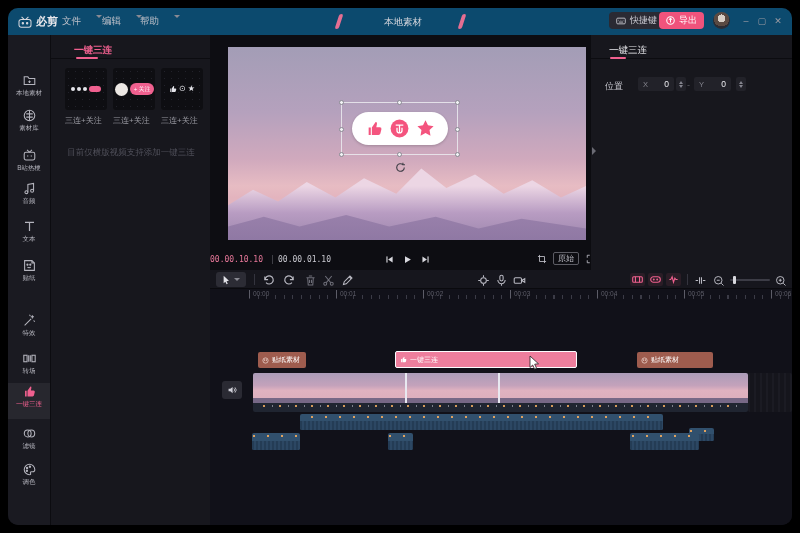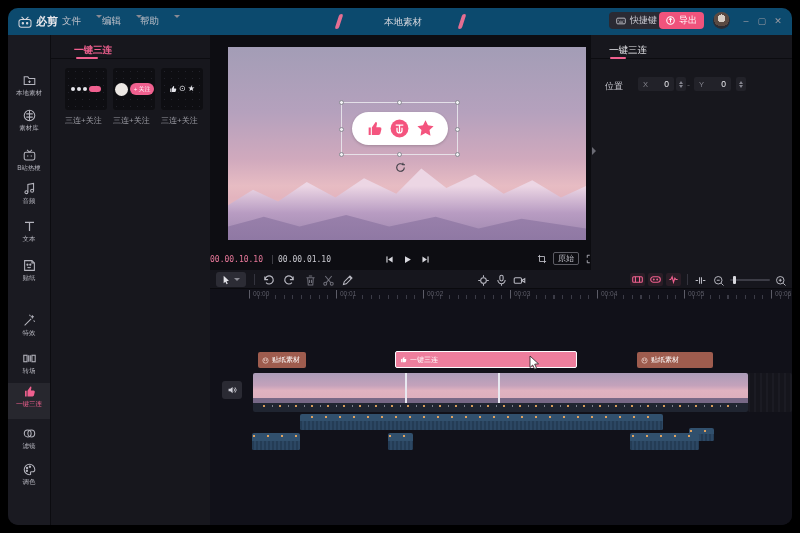--- a/index.html
+++ b/index.html
@@ -260,20 +260,21 @@
     <div class="abs card" style="left:110px">
       <svg width="8" height="8" viewBox="0 0 16 16" fill="#e4e4ea">
             <path d="M2.5 7h2v7h-2zM5.5 14h6.3c.8 0 1.5-.5 1.7-1.3l1-4A1.6 1.6 0 0 0 13 6.8H9.7l.6-3A1.4 1.4 0 0 0 8.9 2L5.5 7z"></path>
           </svg>
       <span class="mini">⊙</span>
       <span class="mini">★</span>
     </div>
     <div class="abs card-lbl" style="left:14px">三连+关注</div>
     <div class="abs card-lbl" style="left:62px">三连+关注</div>
     <div class="abs card-lbl" style="left:110px">三连+关注</div>
+    <div class="abs" id="asset-hint">目前仅横版视频支持添加一键三连</div>
   </div>
 
   <div id="center">
     <div class="abs" id="video">
       <div class="abs ridge1"></div>
       <div class="abs ridge2"></div>
       <div class="abs" id="overlay-pill">
         <svg width="17" height="17" viewBox="0 0 16 16" fill="#f4547e">
               <path d="M2.5 7h2v7h-2zM5.5 14h6.3c.8 0 1.5-.5 1.7-1.3l1-4A1.6 1.6 0 0 0 13 6.8H9.7l.6-3A1.4 1.4 0 0 0 8.9 2L5.5 7z"></path>
             </svg>

